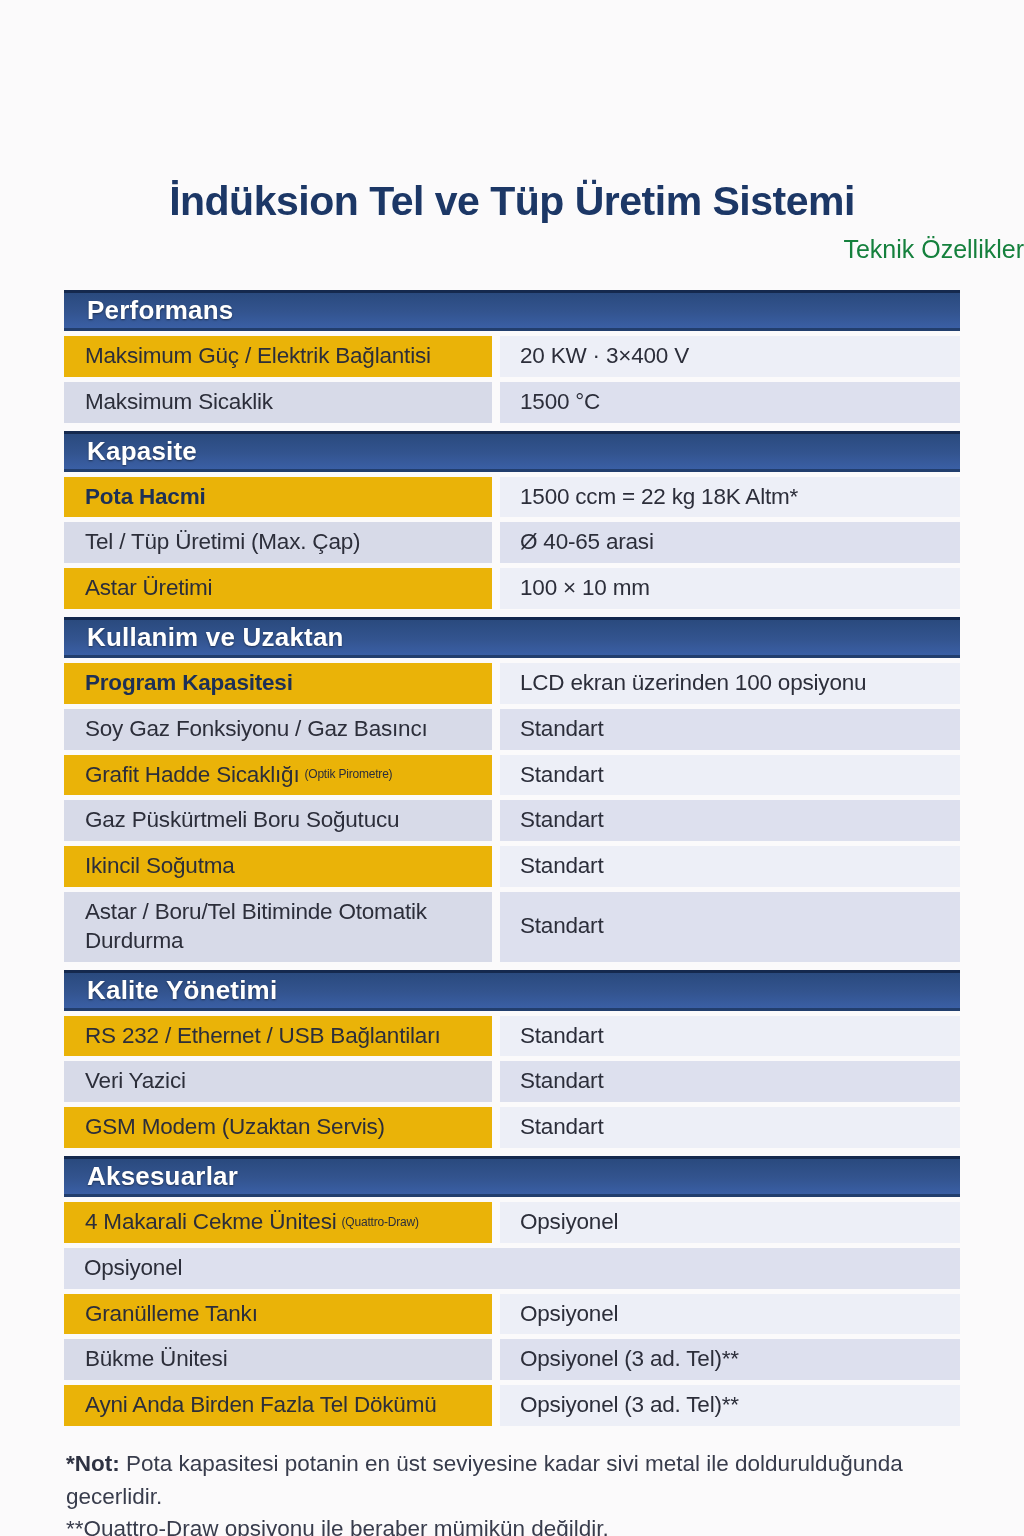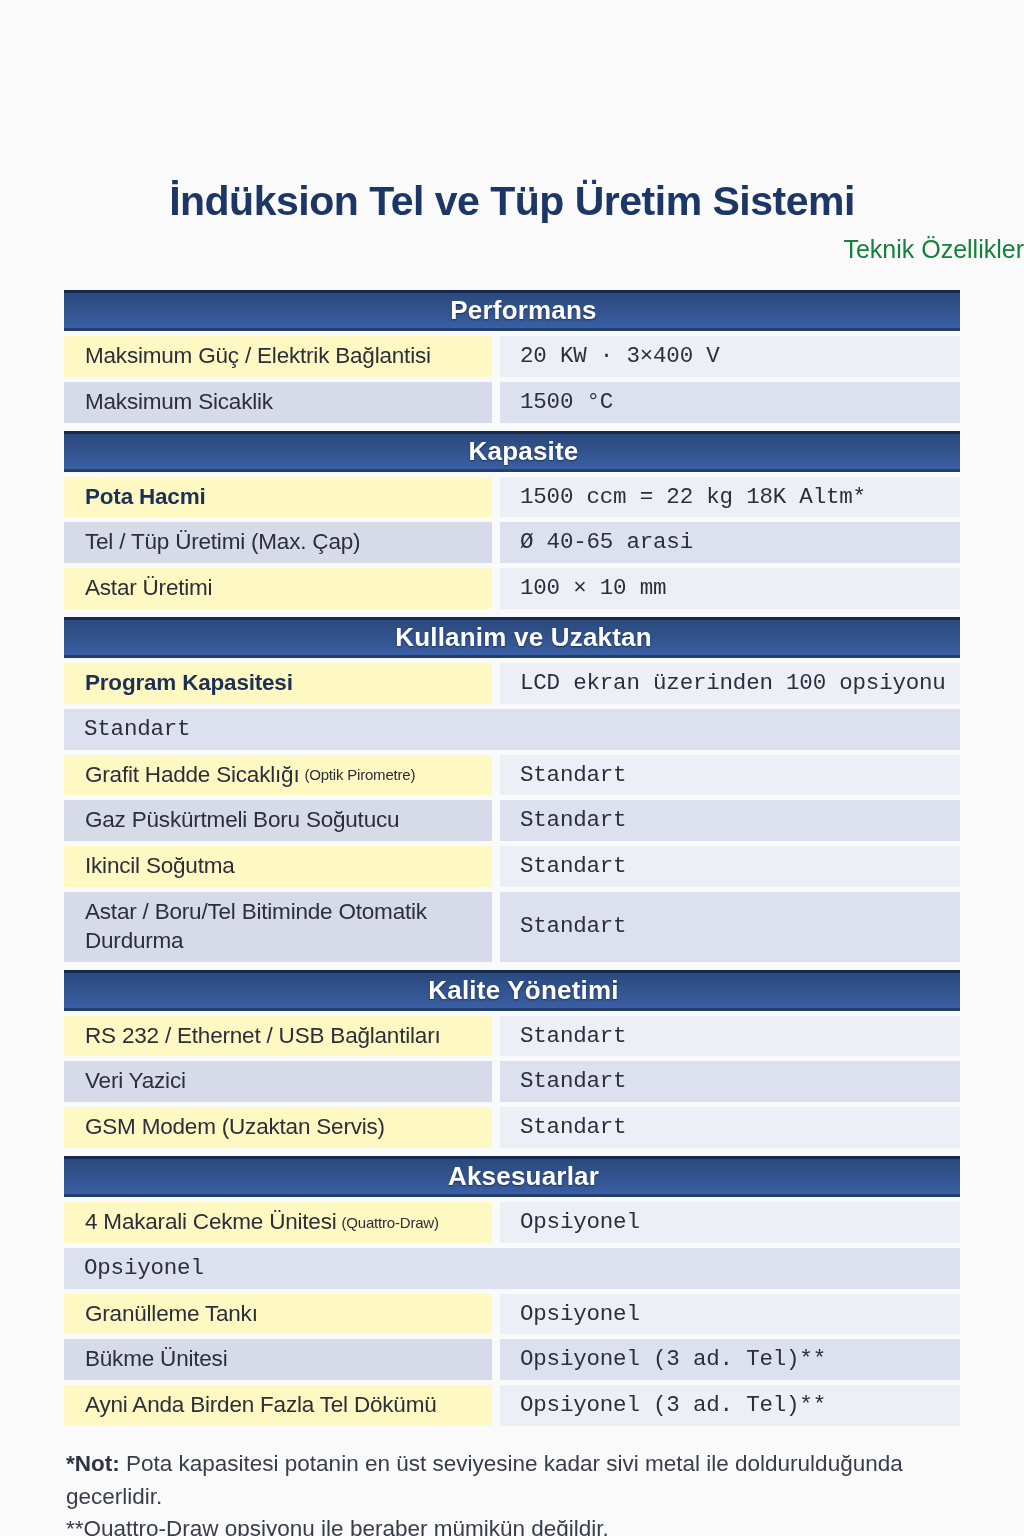--- a/index.html
+++ b/index.html
@@ -37,21 +37,20 @@
     background:linear-gradient(180deg,#2a4a7e 0%,#33548f 55%,#3a5fa5 100%);
     border-top:3px solid #15294e;
     border-bottom:3px solid #223e6d;
     color:#ffffff;
     font-size:26px;
     font-weight:700;
     line-height:35px;
     padding-left:23px;
     text-shadow:0 1px 2px rgba(0,0,0,0.45);
     letter-spacing:0.2px;
-    text-align:center;
   }
   .row{
     display:flex;
     gap:8px;
     margin-top:5px;
   }
   .cell{
     display:flex;
     align-items:center;
     min-height:38px;
@@ -61,32 +60,31 @@
     line-height:1.28;
   }
   .cell.left{
     width:428px;
     padding:6px 8px 6px 21px;
     flex:none;
   }
   .cell.right{
     flex:1;
     padding:6px 10px 6px 20px;
-    font-family:Liberation Mono, monospace;
-  }
-  .row.odd  .cell.left {background:#fef9c3;}
+  }
+  .row.odd  .cell.left {background:#eab308;}
   .row.odd  .cell.right{background:#edeff7;}
   .row.even .cell.left {background:#d7dae8;}
   .row.even .cell.right{background:#dde0ee;}
   .label-bold{
     font-weight:700;
     color:#1d3056;
   }
   .label-note{
-    font-size:15px;
+    font-size:12px;
     margin-left:5px;
     white-space:nowrap;
   }
   .footnotes{
     margin:22px 0 0 66px;
     width:892px;
     font-size:22.5px;
     color:#383c4c;
     line-height:1.45;
   }
@@ -150,20 +148,23 @@
       <div class="sec-header">Kullanim ve Uzaktan</div>
       <div class="row odd">
         <div class="cell left">
           <span class="label-bold">Program Kapasitesi</span>
         </div>
         <div class="cell right">
           <span>LCD ekran üzerinden 100 opsiyonu</span>
         </div>
       </div>
       <div class="row even">
+        <div class="cell left">
+          <span class="label">Soy Gaz Fonksiyonu / Gaz Basıncı</span>
+        </div>
         <div class="cell right">
           <span>Standart</span>
         </div>
       </div>
       <div class="row odd">
         <div class="cell left">
           <span class="label">Grafit Hadde Sicaklığı</span>
           <span class="label-note">(Optik Pirometre)</span>
         </div>
         <div class="cell right">

